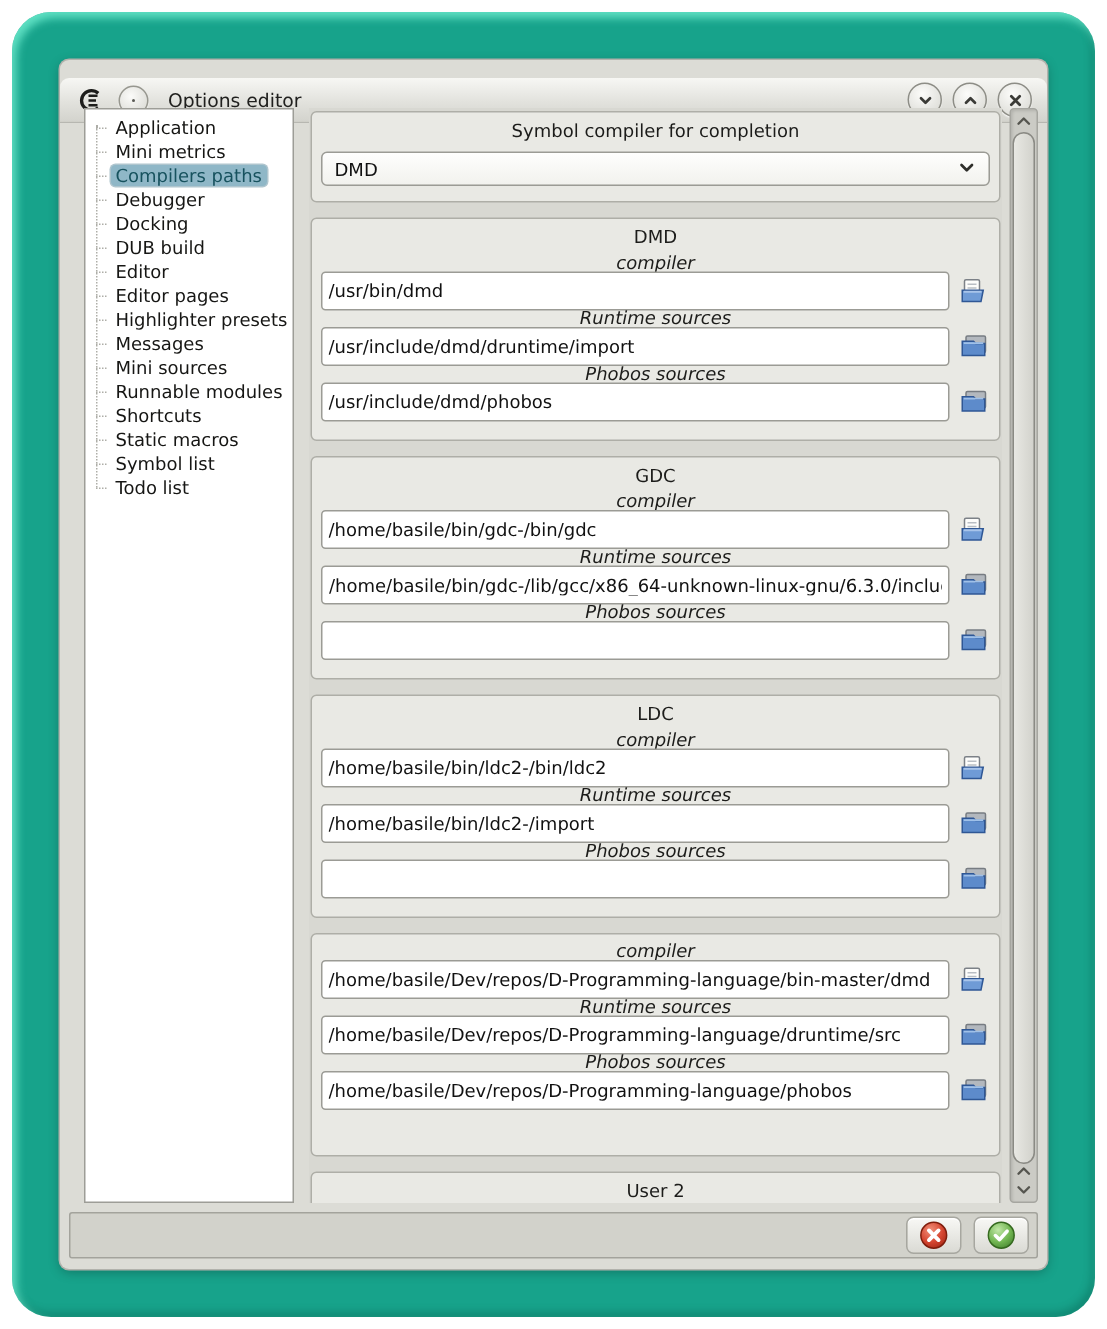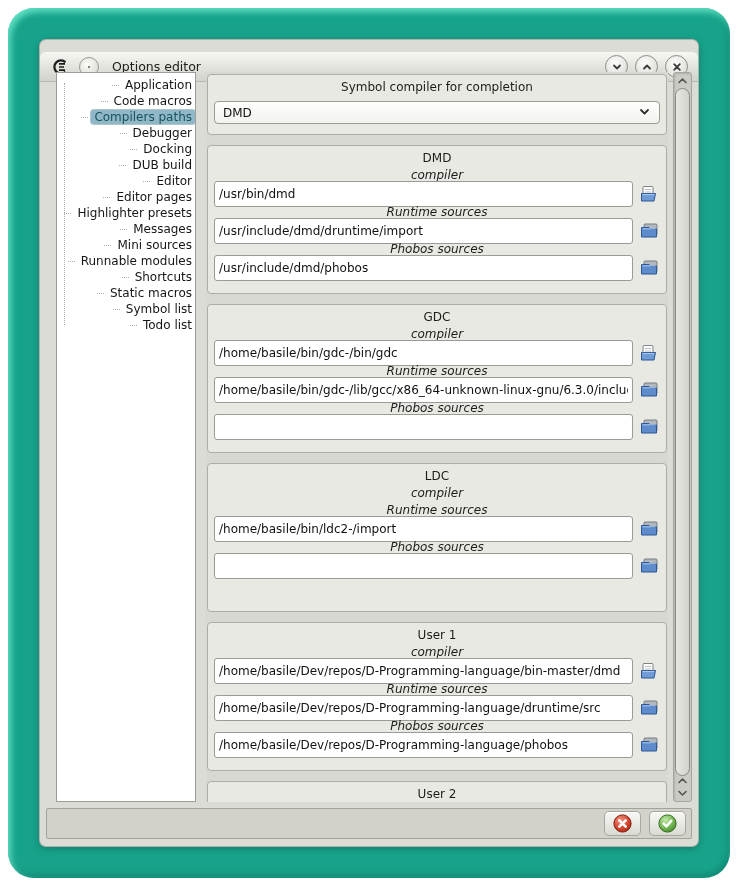--- a/index.html
+++ b/index.html
@@ -27,21 +27,21 @@
   .tb-btn{width:21px;height:21px;border-radius:50%;
           background:radial-gradient(circle at 42% 32%,#fcfcfa,#d6d6d0);
           border:1px solid #8d8d86;display:flex;align-items:center;justify-content:center;
           box-shadow:0 1px 1px rgba(255,255,255,.7);cursor:pointer;}
   
   .sidebar{position:absolute;left:16px;top:32px;width:140px;height:730px;box-sizing:border-box;
            background:#ffffff;border:1px solid #9d9d97;padding:4px 0 0 0;overflow:hidden;}
   .tree-vline{position:absolute;left:7px;top:10px;height:242px;width:0;
               border-left:1px dotted #aeaea8;}
   .side-item{position:relative;height:16px;display:flex;align-items:center;font-size:12px;
-             color:#161614;cursor:pointer;white-space:nowrap;justify-content:flex-end;}
+             color:#161614;cursor:pointer;white-space:nowrap;}
   .stub{width:7px;height:0;border-top:1px dotted #aeaea8;margin:0 3px 0 7px;flex:none;}
   .side-item .lbl{padding:0 3px;border-radius:3px;line-height:14px;}
   .side-item.selected .lbl{background:#8fb7c7;color:#17525e;
              box-shadow:0 0 0 1px rgba(110,150,165,.55);}
   
   .panel{position:absolute;left:166px;top:32px;width:462px;height:730px;box-sizing:border-box;
          background:#d8d8d2;overflow:hidden;padding:2px 1px 0 1px;}
   .group{box-sizing:border-box;border:1px solid #aeaea7;border-radius:4px;
          background:linear-gradient(#ececе8,#e7e7e2);background:#e9e9e4;
          padding:3px 6px 4px 6px;margin-bottom:10px;}
@@ -116,21 +116,21 @@
     </div>
 
     <div class="sidebar">
       <div class="tree-vline"></div>
       <div class="side-item">
           <span class="stub"></span>
           <span class="lbl">Application</span>
         </div>
       <div class="side-item">
           <span class="stub"></span>
-          <span class="lbl">Code macros</span>
+          <span class="lbl">Mini metrics</span>
         </div>
       <div class="side-item selected">
           <span class="stub"></span>
           <span class="lbl">Compilers paths</span>
         </div>
       <div class="side-item">
           <span class="stub"></span>
           <span class="lbl">Debugger</span>
         </div>
       <div class="side-item">
@@ -269,20 +269,31 @@
               <path d="M1.5 5.5 H9 L10.5 7 H16.5 V15 H1.5 Z" fill="#5d8bcb" stroke="#2f5795"></path>
               <path d="M2.5 6.8 H15.5" stroke="#9fc0e8" stroke-width="1.2"></path>
             </svg>
           </button>
         </div>
       </div>
 
       <div class="group g-comp">
         <div class="group-title">LDC</div>
         <div class="field-label">compiler</div>
+        <div class="field-row">
+          <input class="path-input" type="text" value="/home/basile/bin/ldc2-/bin/ldc2" style="">
+          <button class="icon-btn">
+            <svg width="19" height="18" viewBox="0 0 19 18">
+              <rect x="3" y="1.5" width="10" height="12" rx="1" fill="#fdfdfb" stroke="#7c8187"></rect>
+              <path d="M5 4.5 H11 M5 7 H11" stroke="#b9bec4" stroke-width="1"></path>
+              <path d="M1.5 8.5 H15.5 L14 16 H1.5 Z" fill="#6f9bd6" stroke="#2f5795"></path>
+              <path d="M2.5 9.5 H14.3" stroke="#a8c4ea" stroke-width="1.2"></path>
+            </svg>
+          </button>
+        </div>
         <div class="field-label">Runtime sources</div>
         <div class="field-row">
           <input class="path-input" type="text" value="/home/basile/bin/ldc2-/import" style="">
           <button class="icon-btn">
             <svg width="19" height="18" viewBox="0 0 19 18">
               <rect x="4" y="2" width="13" height="11" rx="1" fill="#b3b8be" stroke="#777c82"></rect>
               <path d="M1.5 5.5 H9 L10.5 7 H16.5 V15 H1.5 Z" fill="#5d8bcb" stroke="#2f5795"></path>
               <path d="M2.5 6.8 H15.5" stroke="#9fc0e8" stroke-width="1.2"></path>
             </svg>
           </button>
@@ -294,21 +305,20 @@
             <svg width="19" height="18" viewBox="0 0 19 18">
               <rect x="4" y="2" width="13" height="11" rx="1" fill="#b3b8be" stroke="#777c82"></rect>
               <path d="M1.5 5.5 H9 L10.5 7 H16.5 V15 H1.5 Z" fill="#5d8bcb" stroke="#2f5795"></path>
               <path d="M2.5 6.8 H15.5" stroke="#9fc0e8" stroke-width="1.2"></path>
             </svg>
           </button>
         </div>
       </div>
 
       <div class="group g-comp">
-        <div class="group-title">User 1</div>
         <div class="field-label">compiler</div>
         <div class="field-row">
           <input class="path-input" type="text" value="/home/basile/Dev/repos/D-Programming-language/bin-master/dmd" style="">
           <button class="icon-btn">
             <svg width="19" height="18" viewBox="0 0 19 18">
               <rect x="3" y="1.5" width="10" height="12" rx="1" fill="#fdfdfb" stroke="#7c8187"></rect>
               <path d="M5 4.5 H11 M5 7 H11" stroke="#b9bec4" stroke-width="1"></path>
               <path d="M1.5 8.5 H15.5 L14 16 H1.5 Z" fill="#6f9bd6" stroke="#2f5795"></path>
               <path d="M2.5 9.5 H14.3" stroke="#a8c4ea" stroke-width="1.2"></path>
             </svg>

